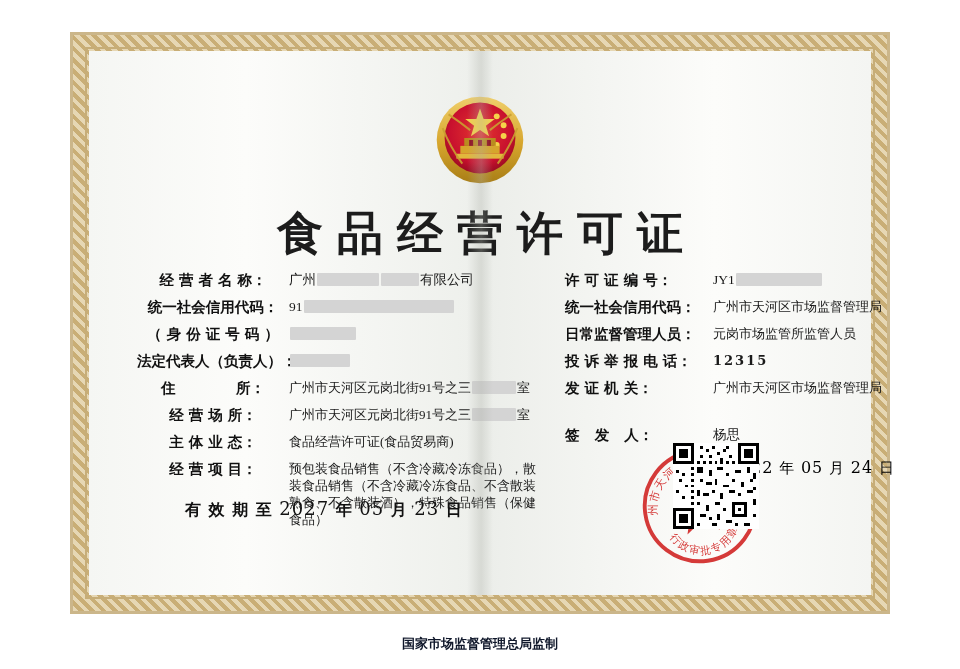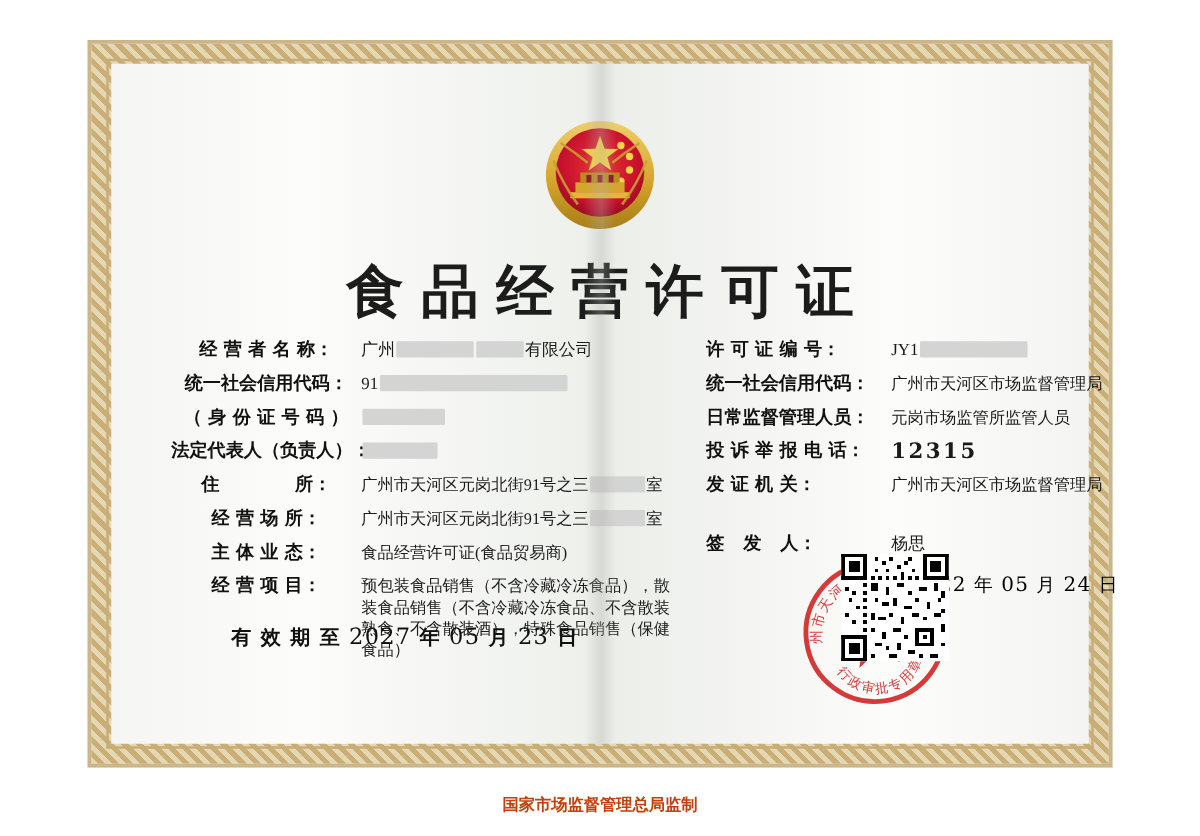--- a/index.html
+++ b/index.html
@@ -134,21 +134,21 @@
   .lbl-l { width: 152px; text-align: center; }
   .lbl-r { width: 148px; }
   .val {
     flex: 1 1 auto;
     font-size: 13.5px;
     color: #1a1a1a;
     word-break: break-all;
   }
   .val.small { font-size: 13px; line-height: 17px; }
   .phone {
-    font-size: 17px;
+    font-size: 13px;
     letter-spacing: 2px;
     font-weight: bold;
     font-family: "DejaVu Serif", "Liberation Serif", serif;
   }
 
   
   .rd {
     display: inline-block;
     background: #d4d4d4;
     border-radius: 1px;
@@ -205,21 +205,21 @@
 
   
   .footer {
     position: absolute;
     left: 0;
     right: 0;
     bottom: 16px;
     text-align: center;
     font-size: 13px;
     font-weight: bold;
-    color: #c2410c;
+    color: #0f172a;
     font-family: "DejaVu Serif", "Liberation Serif", serif;
   }
 </style>
 </head>
 <body>
 
 <div class="page">
   <div class="cert">
     <div class="border-outer">
       <div class="border-inner"></div>

